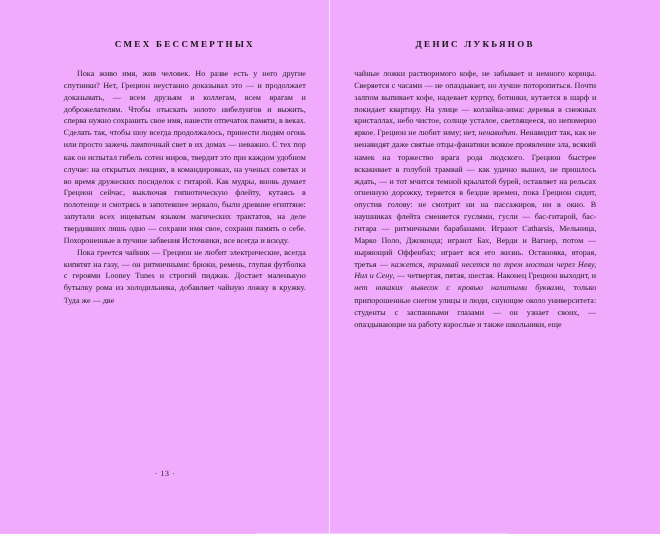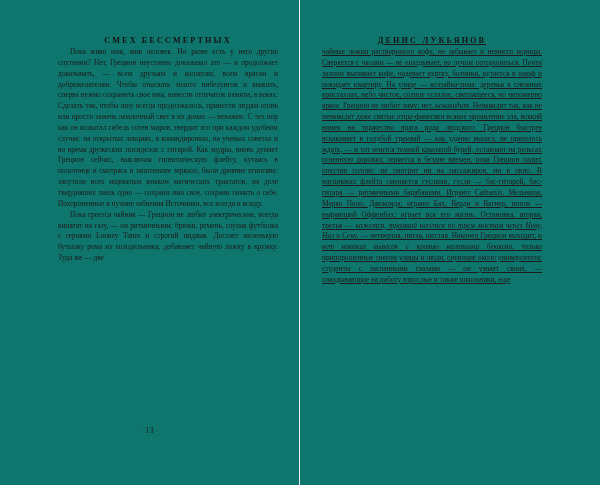--- a/index.html
+++ b/index.html
@@ -19,25 +19,25 @@
   .spread {
     position: absolute;
     inset: 0;
     display: flex;
   }
 
   .page {
     position: relative;
     width: 352px;
     height: 485px;
-    background: #0f766e;
+    background: #f0abfc;
     box-sizing: border-box;
   }
   .page-left  { padding: 0 22px 0 58px; }
-  .page-right { padding: 0 58px 0 22px; text-decoration: underline; }
+  .page-right { padding: 0 58px 0 22px; }
 
   
   .gutter {
     position: absolute;
     left: 299px;
     top: 0;
     width: 1px;
     height: 485px;
     background: #ededf0;
   }
@@ -50,21 +50,21 @@
     letter-spacing: 2.1px;
     text-align: center;
     text-transform: uppercase;
     color: #141414;
     font-family: "Liberation Serif", "DejaVu Serif", serif;
   }
   .page-left .running-head  { text-align: center; }
   .page-right .running-head { text-align: center; }
 
   .textblock {
-    margin-top: 2px;
+    margin-top: 17px;
     font-size: 7.35px;
     line-height: 10.85px;
     text-align: justify;
     text-justify: inter-word;
     hyphens: manual;
     color: #1b1b1b;
   }
   .textblock p {
     margin: 0;
     text-indent: 12px;

